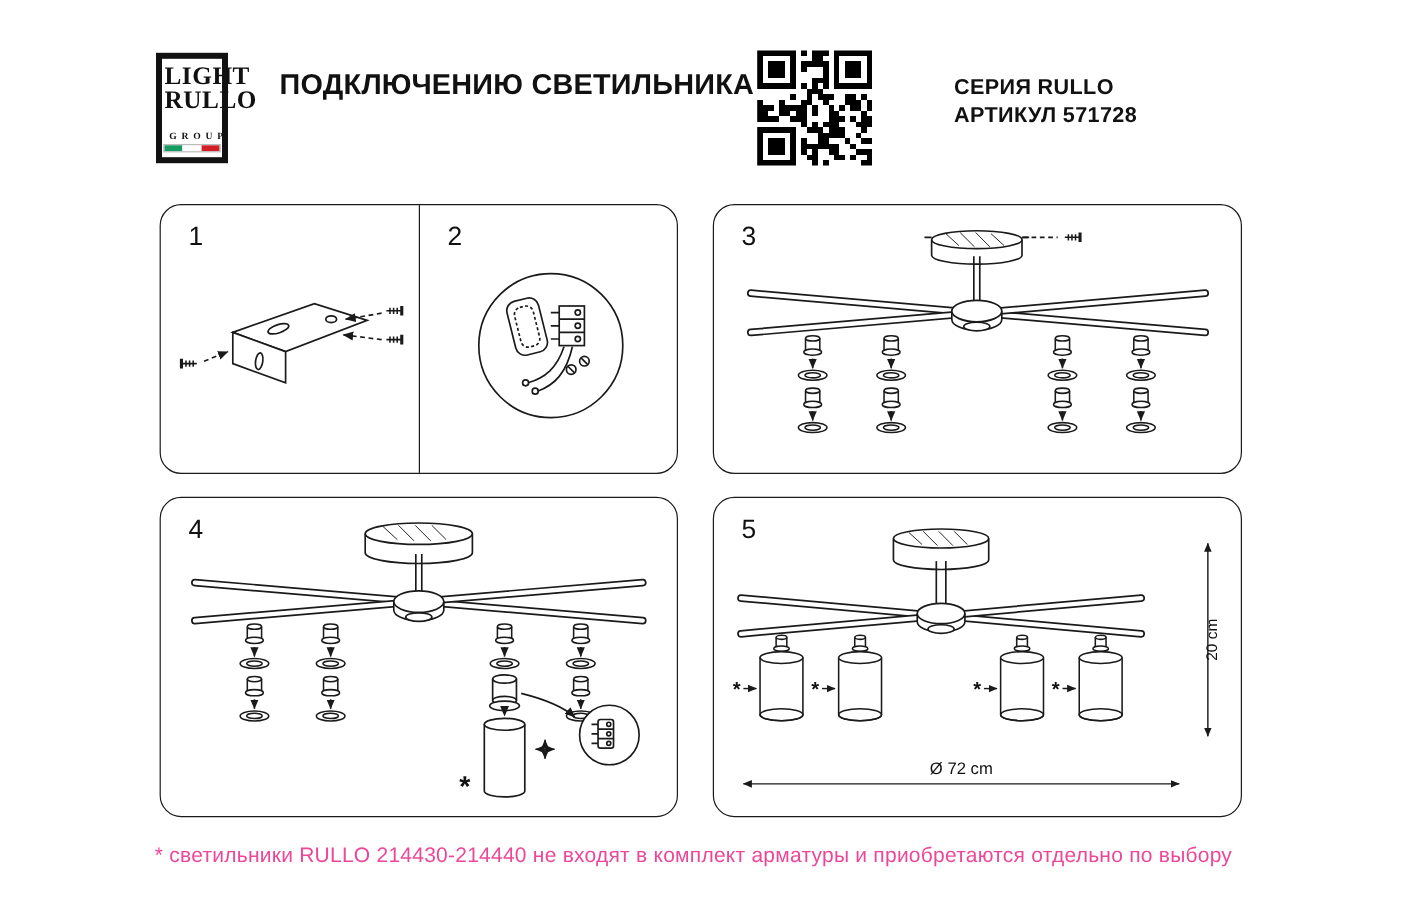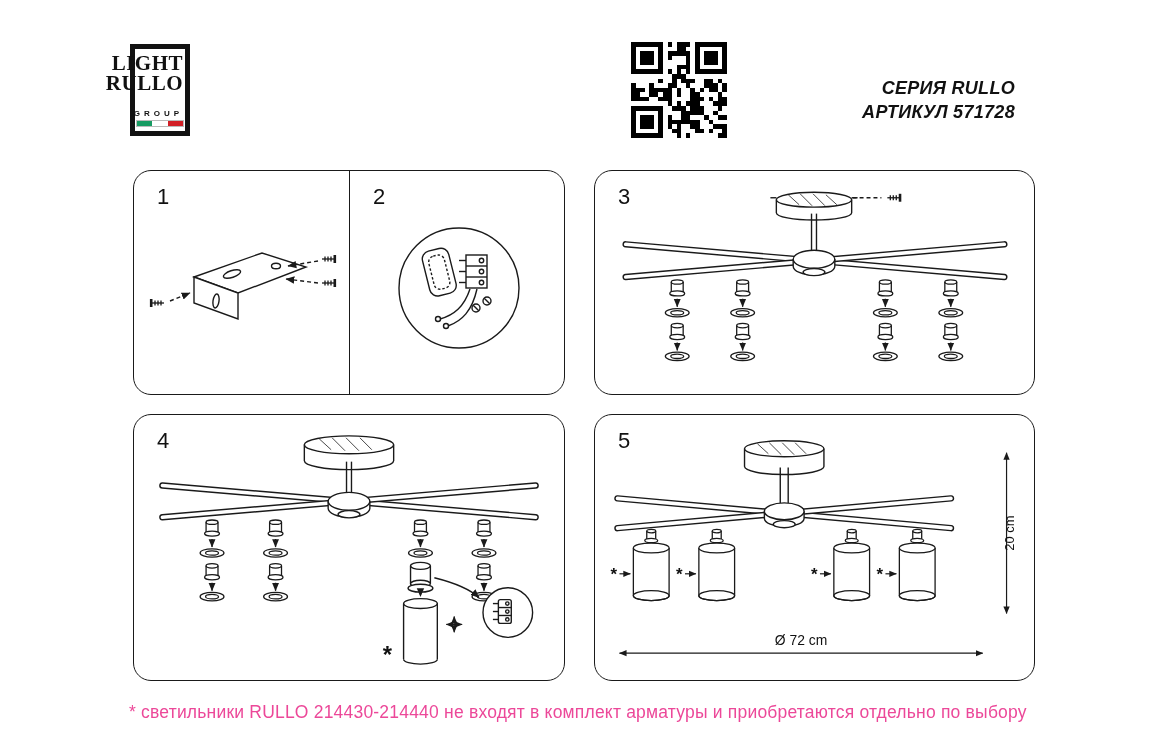--- a/index.html
+++ b/index.html
@@ -6,30 +6,30 @@
   html,body { width:1169px; height:750px; }
   body {
     position:relative; overflow:hidden;
     background:#ffffff; color:#111;
     font-family:"Liberation Sans", sans-serif;
   }
   
   .logo {
     position:absolute; left:130px; top:44px; width:60px; height:92px;
     border:5px solid #121212; background:#fff;
-    display:flex; flex-direction:column; align-items:flex-end; justify-content:center;
+    display:flex; flex-direction:column; align-items:flex-start; justify-content:center;
     padding:4px 2px;
   }
   .logo-word { font-family:"Liberation Serif", serif; font-weight:bold; font-size:21px; line-height:0.95; letter-spacing:0.5px; }
-  .logo-group { font-size:8px; font-weight:bold; letter-spacing:4px; margin-top:16px; text-indent:4px; white-space:nowrap; }
+  .logo-group { font-size:8px; font-weight:bold; letter-spacing:4px; margin-top:16px; text-indent:4px; white-space:nowrap;font-family:Liberation Serif, serif; }
   .logo-flag { display:flex; width:46px; height:5px; margin-top:3px; outline:1px solid #bbb; }
   .logo-flag span { flex:1; }
   .title { position:absolute; left:233px; top:56px; font-size:24px; font-weight:bold; line-height:1.28; letter-spacing:0.2px; }
   .qr { position:absolute; left:631px; top:42px; width:96px; height:96px; }
-  .right-head { position:absolute; left:795px; top:78px; width:220px; text-align:right;font-style:italic; }
+  .right-head { position:absolute; left:795px; top:62px; width:220px; text-align:left; }
   .series { font-size:18px; font-weight:bold; letter-spacing:0.3px; }
   .article { font-size:18px; font-weight:bold; letter-spacing:0.3px; margin-top:3px; }
   
   .panel { position:absolute; border:1.6px solid #1a1a1a; border-radius:18px; background:#fff; }
   #panel12 { left:133px; top:170px; width:432px; height:225px; }
   #panel3  { left:594px; top:170px; width:441px; height:225px; }
   #panel4  { left:133px; top:414px; width:432px; height:267px; }
   #panel5  { left:594px; top:414px; width:441px; height:267px; }
   .half { position:absolute; top:0; height:100%; }
   .half.left  { left:0; width:216px; border-right:1.5px solid #1a1a1a; }
@@ -84,20 +84,21 @@
   <div class="logo-word">RULLO</div>
   <div class="logo-group">GROUP</div>
   <div class="logo-flag">
       <span style="background: rgb(22, 155, 98);"></span>
       <span style="background: rgb(255, 255, 255);"></span>
       <span style="background: rgb(210, 31, 38);"></span>
     </div>
 </div>
 
 <div class="title">
+  <div>ПОДКЛЮЧЕНИЮ СВЕТИЛЬНИКА</div>
 </div>
 
 <svg class="qr" viewBox="0 0 21 21">
     <g fill="#000" shape-rendering="crispEdges">
       <rect x="0" y="0" width="1" height="1"></rect>
       <rect x="1" y="0" width="1" height="1"></rect>
       <rect x="2" y="0" width="1" height="1"></rect>
       <rect x="3" y="0" width="1" height="1"></rect>
       <rect x="4" y="0" width="1" height="1"></rect>
       <rect x="5" y="0" width="1" height="1"></rect>

